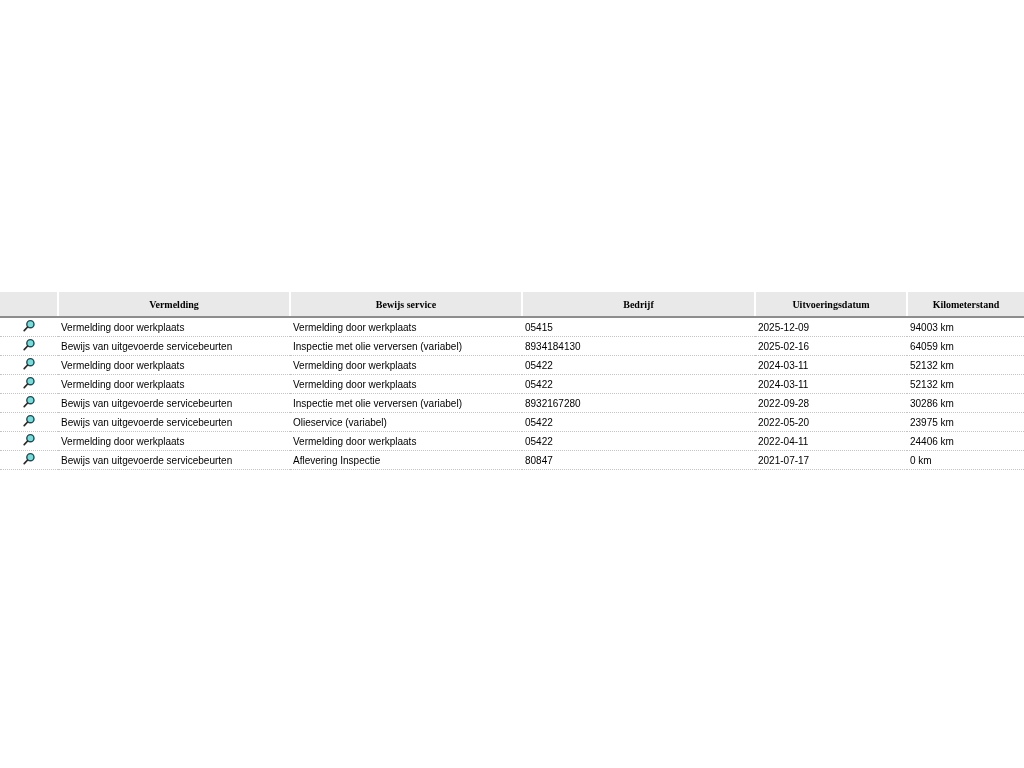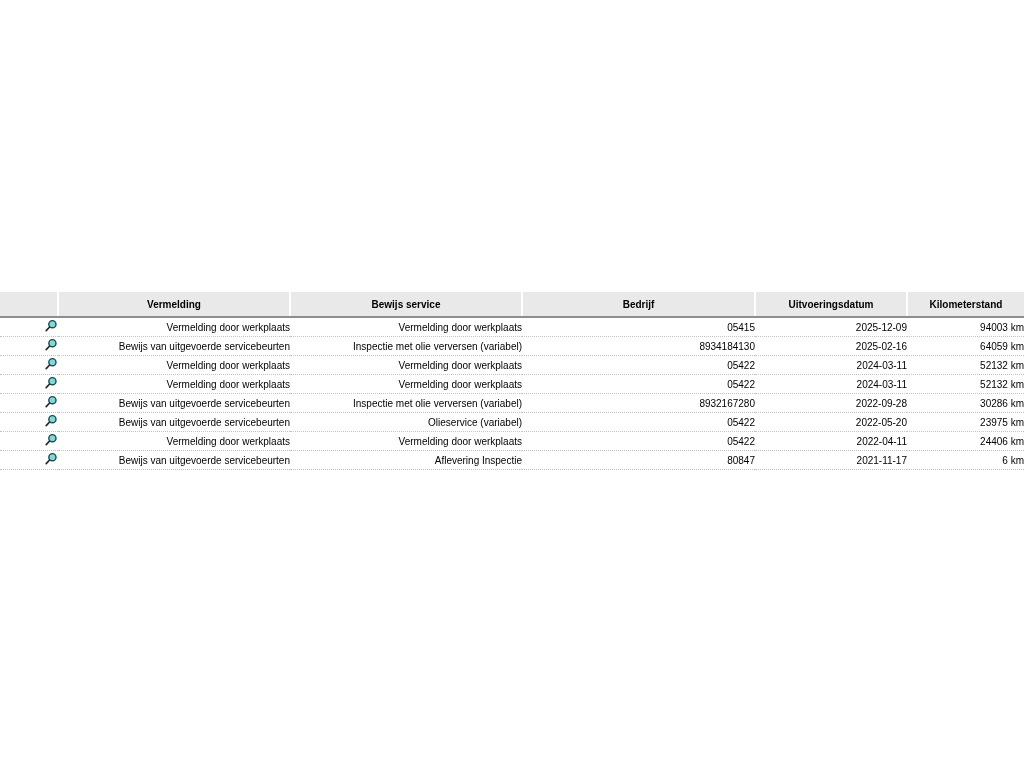--- a/index.html
+++ b/index.html
@@ -24,33 +24,33 @@
   .service-table th {
     background: #e9e9e9;
     border-bottom: 2px solid #8e8e8e;
     font-weight: bold;
     font-size: 10px;
     text-align: center;
     height: 24px;
     padding: 0 2px;
     overflow: hidden;
     white-space: nowrap;
+    font-family: Liberation Serif, serif;
   }
   .service-table th + th {
     border-left: 2px solid #ffffff;
   }
   .service-table td {
     border-bottom: 1px dotted #c4c4c4;
     height: 18px;
     padding: 0 0 0 3px;
     vertical-align: middle;
     overflow: hidden;
     white-space: nowrap;
     background: #ffffff;
-    text-align: right;
   }
   .icon-cell {
     text-align: center;
     padding: 0 !important;
   }
   .magnifier-link {
     display: inline-block;
     width: 14px;
     height: 14px;
     line-height: 0;
@@ -198,17 +198,17 @@
       <a class="magnifier-link">
         <svg width="14" height="14" viewBox="0 0 14 14">
           <circle cx="8.4" cy="5.2" r="3.6" fill="#7fd9d9" stroke="#1e4a52" stroke-width="1.4"></circle>
           <line x1="5.6" y1="8.0" x2="2.2" y2="11.6" stroke="#2a2a2a" stroke-width="1.7" stroke-linecap="round"></line>
         </svg>
       </a>
     </td>
     <td>Bewijs van uitgevoerde servicebeurten</td>
     <td>Aflevering Inspectie</td>
     <td>80847</td>
-    <td>2021-11-17</td>
-    <td>6 km</td>
+    <td>2021-07-17</td>
+    <td>0 km</td>
   </tr>
 </tbody>
 </table>
 
 </body></html>

